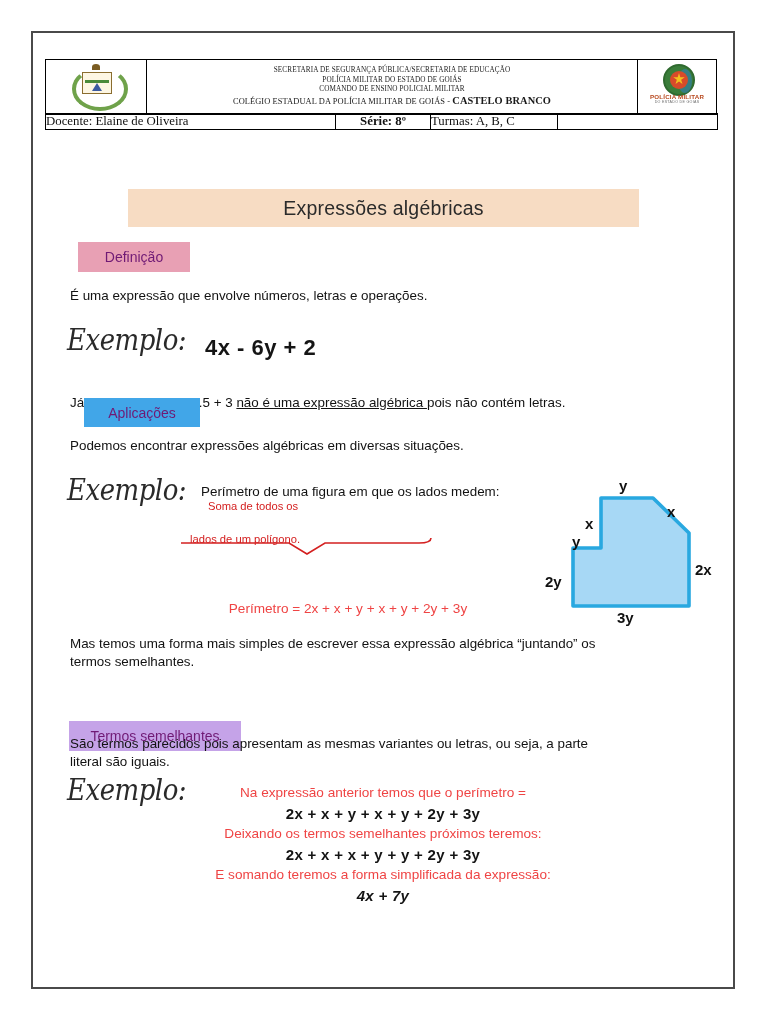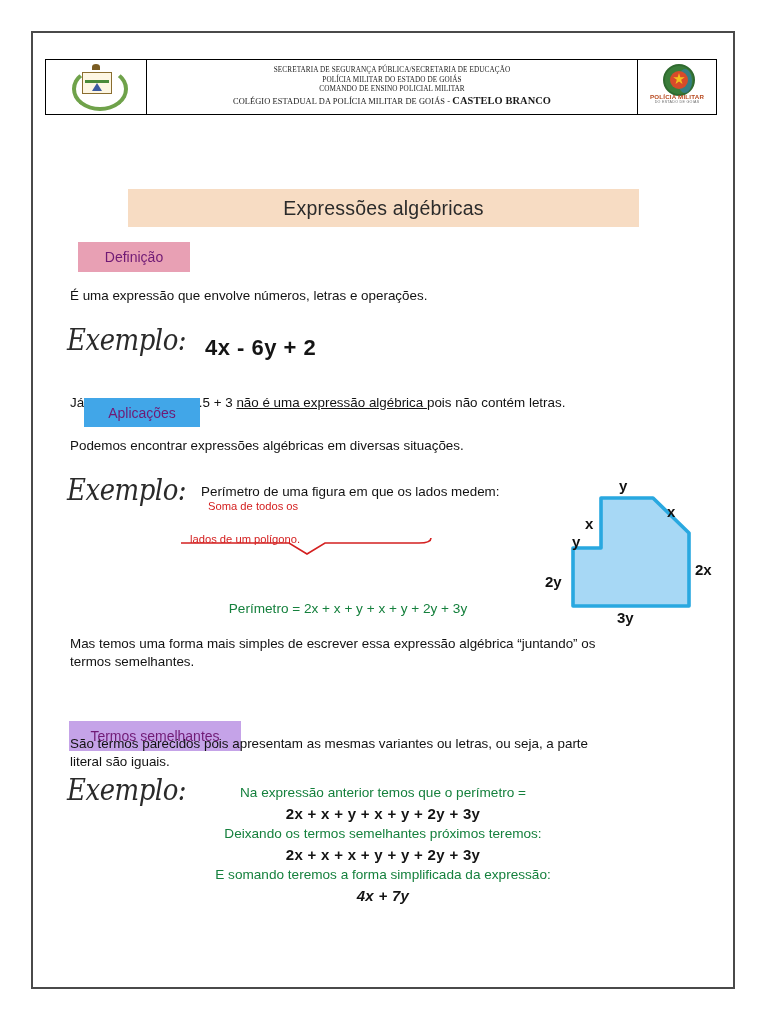--- a/index.html
+++ b/index.html
@@ -256,21 +256,21 @@
   .formula {
     position: absolute;
     font-size: 22px;
     font-weight: bold;
     color: #151515;
     letter-spacing: .5px;
   }
   .formula-sm {
     position: absolute;
     font-size: 13.6px;
-    color: #15803d;
+    color: #ef4444;
   }
   .formula-mid {
     position: absolute;
     font-size: 15px;
     font-weight: bold;
     color: #141414;
     letter-spacing: .3px;
   }
   .line-center {
     text-align: center;
@@ -345,20 +345,26 @@
     </table>
 
   <table class="hdr-table" style="top: 80px;">
     <colgroup>
       <col style="width:290px">
       <col style="width:95px">
       <col style="width:127px">
       <col style="width:160px">
     </colgroup>
     <tbody>
+    <tr>
+      <td class="info-cell"><span class="lbl">Docente: </span><span>Elaine de Oliveira</span></td>
+      <td class="info-cell center"><b>Série: </b><b>8º</b></td>
+      <td class="info-cell">Turmas: A, B, C</td>
+      <td class="info-cell"></td>
+    </tr>
   </tbody>
     </table>
 
   <div class="content">
 
     <div class="title-banner">
       <span>Expressões algébricas</span>
     </div>
 
     <div class="tag tag-def">

